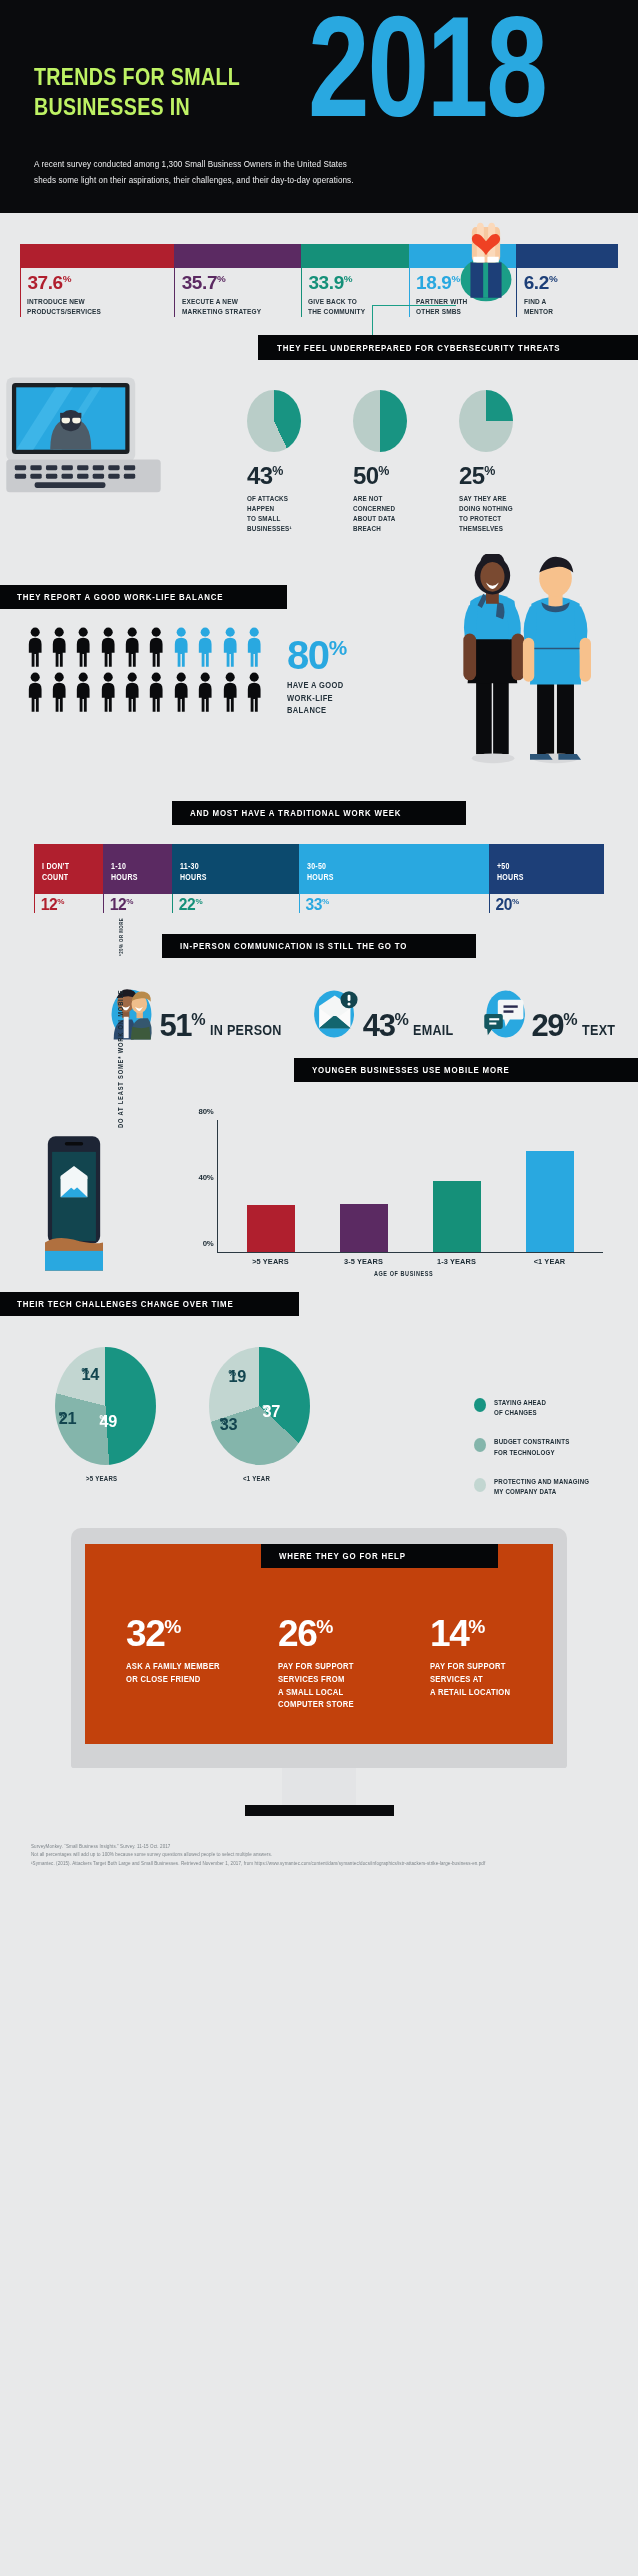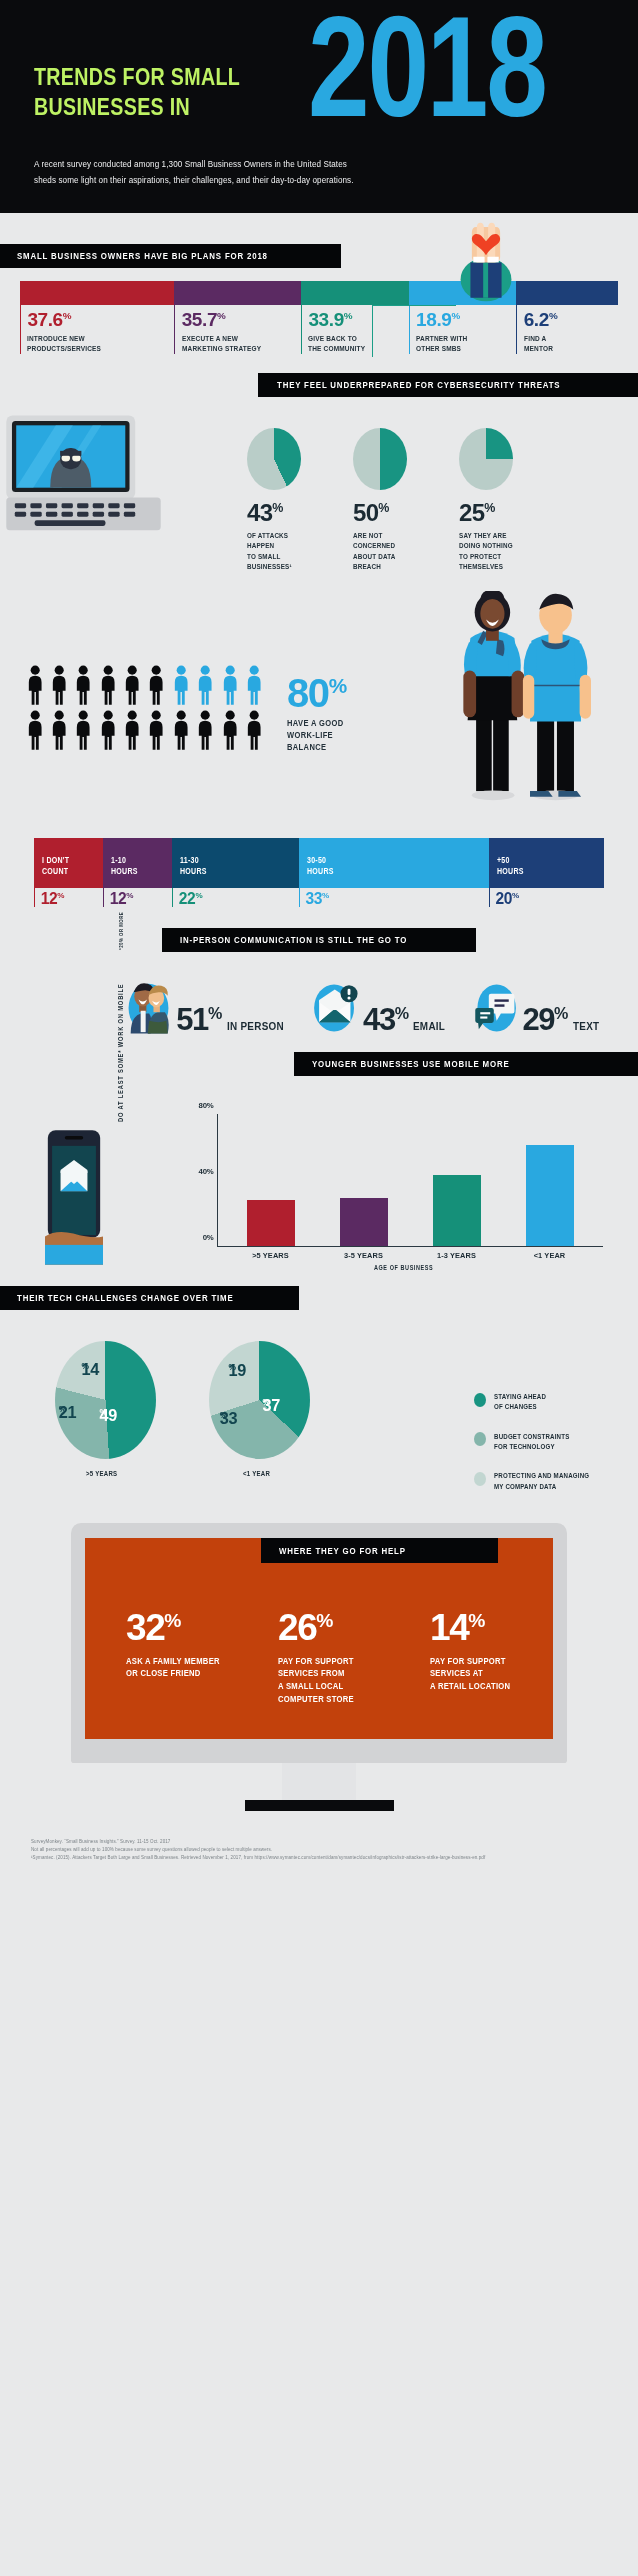--- a/index.html
+++ b/index.html
@@ -83,21 +83,21 @@
   .wkpcts { display:flex; margin:0 34px; }
   .wkpcts .p { border-left:1.1px solid currentColor; padding-left:5.7px; padding-top:3.5px;
                font-size:15.6px; font-weight:700; line-height:1; letter-spacing:-0.4px; }
 
   
   .comms { padding-bottom:17px; }
   .commrow { display:flex; align-items:center; margin-top:25.5px; padding-left:89px; gap:22px;justify-content:center; }
   .commitem { display:flex; align-items:flex-end; gap:4.3px; }
   .commitem .ico { width:47px; height:57px; }
   .commitem .num { font-size:31px; font-weight:700; line-height:.95; letter-spacing:-1.4px; }
-  .commitem .tag { font-size:11px; font-weight:700; letter-spacing:0.3px; margin-bottom:2.8px; }
+  .commitem .tag { font-size:14px; font-weight:700; letter-spacing:0.3px; margin-bottom:2.8px; }
   .commitem .tag .cond { transform:scaleX(0.9); }
 
   
   .mob { padding-bottom:14px; }
   .phone { position:absolute; left:45px; top:78px; width:58px; height:135px; }
   .chart { position:absolute; left:177px; top:62px; width:426px; height:156px; }
   .ylab { position:absolute; left:-60px; top:8.5px; width:142px;
           transform:rotate(-90deg); transform-origin:left top;
           font-size:7px; font-weight:700; letter-spacing:1px; white-space:nowrap; }
   .ylab small { font-size:5.3px; letter-spacing:0.6px; }
@@ -158,25 +158,20 @@
       <span class="cond">TRENDS FOR SMALL</span><br>
       <span class="cond">BUSINESSES IN</span>
     </h1>
     <div class="sub">
       <span class="cond">A recent survey conducted among 1,300 Small Business Owners in the United States</span><br>
       <span class="cond">sheds some light on their aspirations, their challenges, and their day-to-day operations.</span>
     </div>
   </section>
 
   <section class="sec plans">
-    <div class="bannerwrap" style="margin-bottom:12.8px;">
-      <div class="banner banner-left">
-        <span class="cond">SMALL BUSINESS OWNERS HAVE BIG PLANS FOR 2018</span>
-      </div>
-    </div>
 
     <svg class="gift" viewBox="0 0 96 116">
       <ellipse cx="48" cy="84" rx="36" ry="31" fill="#1b9e87"></ellipse>
       <rect x="26" y="60" width="44" height="50" fill="#1d3f78"></rect>
       <rect x="44" y="60" width="7" height="50" fill="#1b9e87"></rect>
       <path d="M34 10 q-6 0 -6 8 l0 34 q0 8 8 8 l24 0 q8 0 8 -8 l0 -34 q0 -8 -6 -8 z" fill="#f7c9a0"></path>
       <path d="M40 4 q-5 0 -5 7 l0 42 10 0 0 -42 q0 -7 -5 -7z" fill="#fbd9ba"></path>
       <path d="M56 4 q-5 0 -5 7 l0 42 10 0 0 -42 q0 -7 -5 -7z" fill="#fbd9ba"></path>
       <path d="M48 50 C40 36 28 36 28 27 C28 20 36 17 42 23 L48 30 L54 23 C60 17 68 20 68 27 C68 36 56 36 48 50Z" fill="#ef4123"></path>
       <rect x="30" y="52" width="16" height="8" fill="#fff"></rect>
@@ -277,20 +272,25 @@
        <div class="num">25<span class="pct-sup">%</span></div>
        <div class="cap">
          <span class="cond">SAY THEY ARE</span><br><span class="cond">DOING NOTHING</span><br>
          <span class="cond">TO PROTECT</span><br><span class="cond">THEMSELVES</span>
        </div>
      </div>
       </div>
   </section>
 
   <section class="sec wlb" style="height:213px;">
+    <div class="bannerwrap" style="padding-top:15.6px;">
+      <div class="banner banner-left">
+        <span class="cond">THEY REPORT A GOOD WORK-LIFE BALANCE</span>
+      </div>
+    </div>
 
     <div class="people" id="people-grid">
         <div class="prow">
           <svg width="18.4" height="40" viewBox="0 0 26 56">
     <circle cx="13" cy="7" r="6.4" fill="#0a0b0d"></circle>
     <path d="M13 15 q-9 0 -9 9 l0 12 4 0 0 20 4 0 0 -18 2 0 0 18 4 0 0 -20 4 0 0 -12 q0 -9 -9 -9z" fill="#0a0b0d"></path>
   </svg>
           <svg width="18.4" height="40" viewBox="0 0 26 56">
     <circle cx="13" cy="7" r="6.4" fill="#0a0b0d"></circle>
     <path d="M13 15 q-9 0 -9 9 l0 12 4 0 0 20 4 0 0 -18 2 0 0 18 4 0 0 -20 4 0 0 -12 q0 -9 -9 -9z" fill="#0a0b0d"></path>
@@ -417,20 +417,25 @@
         <path d="M123 26 q8 -24 26 -22 q20 2 22 22 q-12 -10 -24 -8 q-14 2 -24 8z" fill="#1b1a22"></path>
       </g>
       <ellipse cx="58" cy="288" rx="30" ry="7" fill="#d7d8da"></ellipse>
       <ellipse cx="146" cy="288" rx="32" ry="7" fill="#d7d8da"></ellipse>
       <path d="M110 282 l26 0 6 8 -32 0z" fill="#2c5578"></path>
       <path d="M150 282 l26 0 6 8 -32 0z" fill="#2c5578"></path>
     </svg>
   </section>
 
   <section class="sec week">
+    <div class="bannerwrap" style="text-align:center; margin-bottom:18.4px;">
+      <div class="banner">
+        <span class="cond">AND MOST HAVE A TRADITIONAL WORK WEEK</span>
+      </div>
+    </div>
     <div class="wkrow" id="week-cells">
         <div class="wkcell" style="flex:0 0 12.121212121212121%;background:#b01f2e">
        <span class="cond">I DON'T</span><br><span class="cond">COUNT</span>
      </div>
         <div class="wkcell" style="flex:0 0 12.121212121212121%;background:#5b2a62">
        <span class="cond">1-10</span><br><span class="cond">HOURS</span>
      </div>
         <div class="wkcell" style="flex:0 0 22.22222222222222%;background:#0c4a6e">
        <span class="cond">11-30</span><br><span class="cond">HOURS</span>
      </div>

